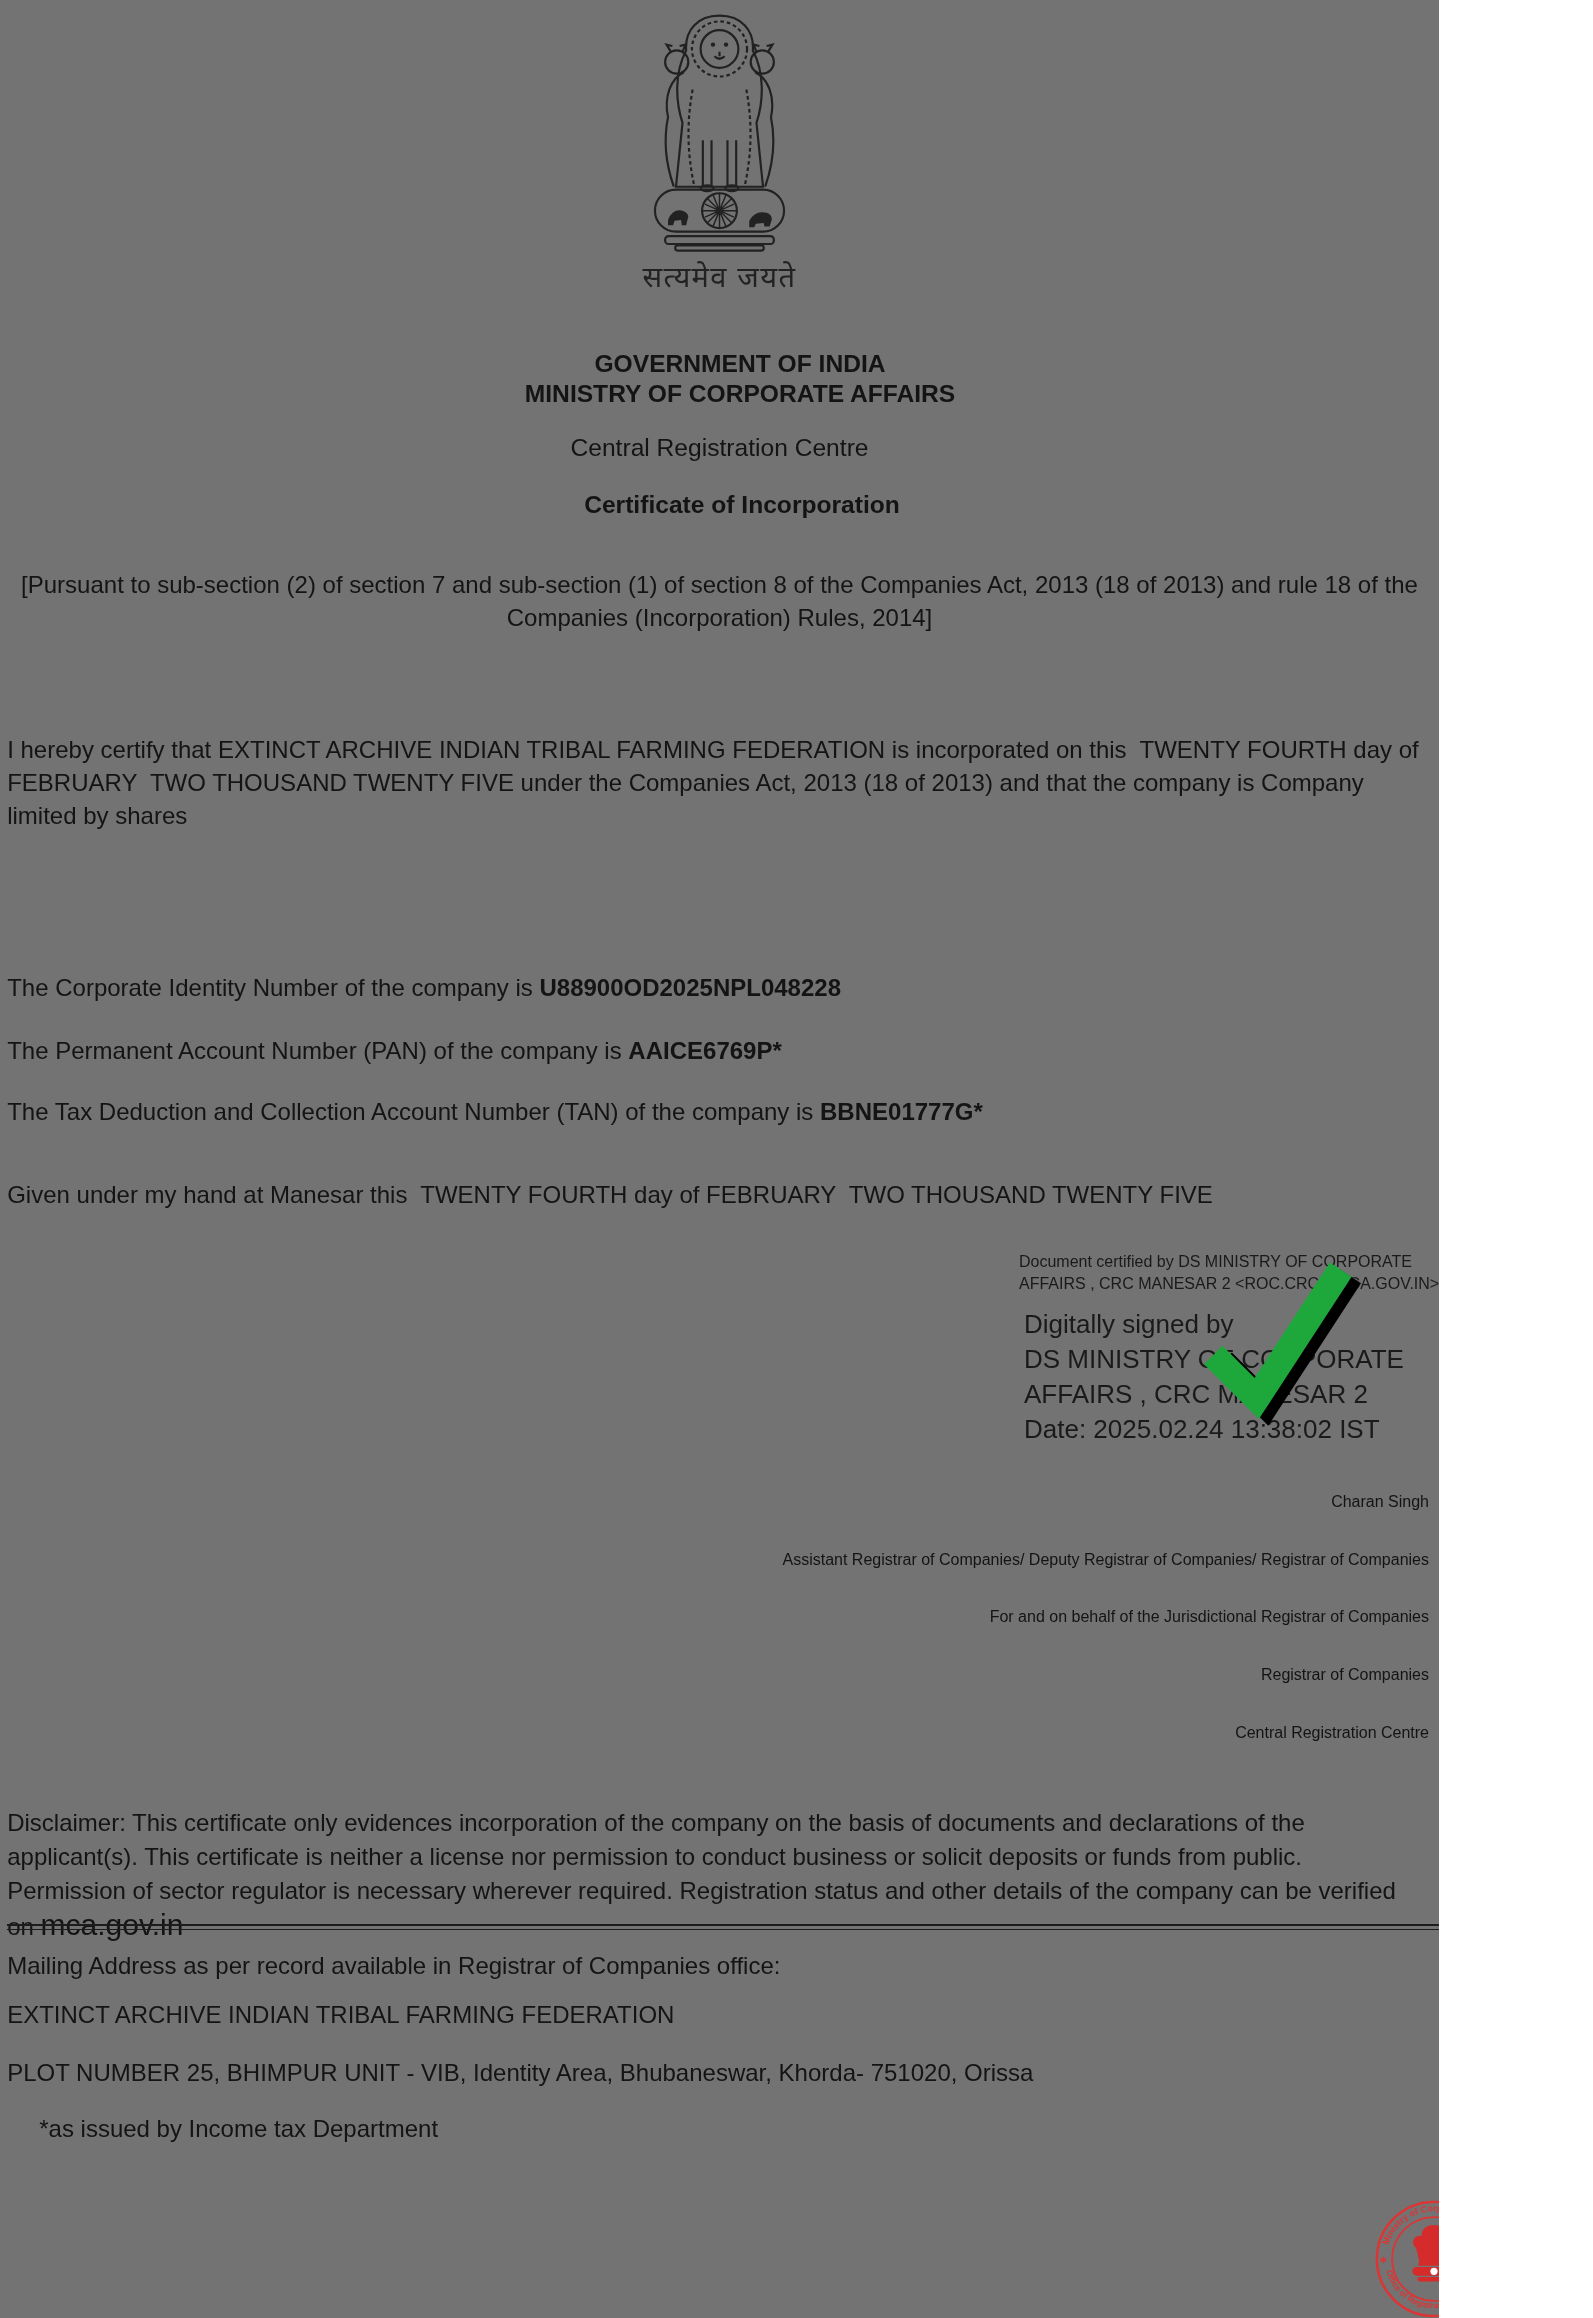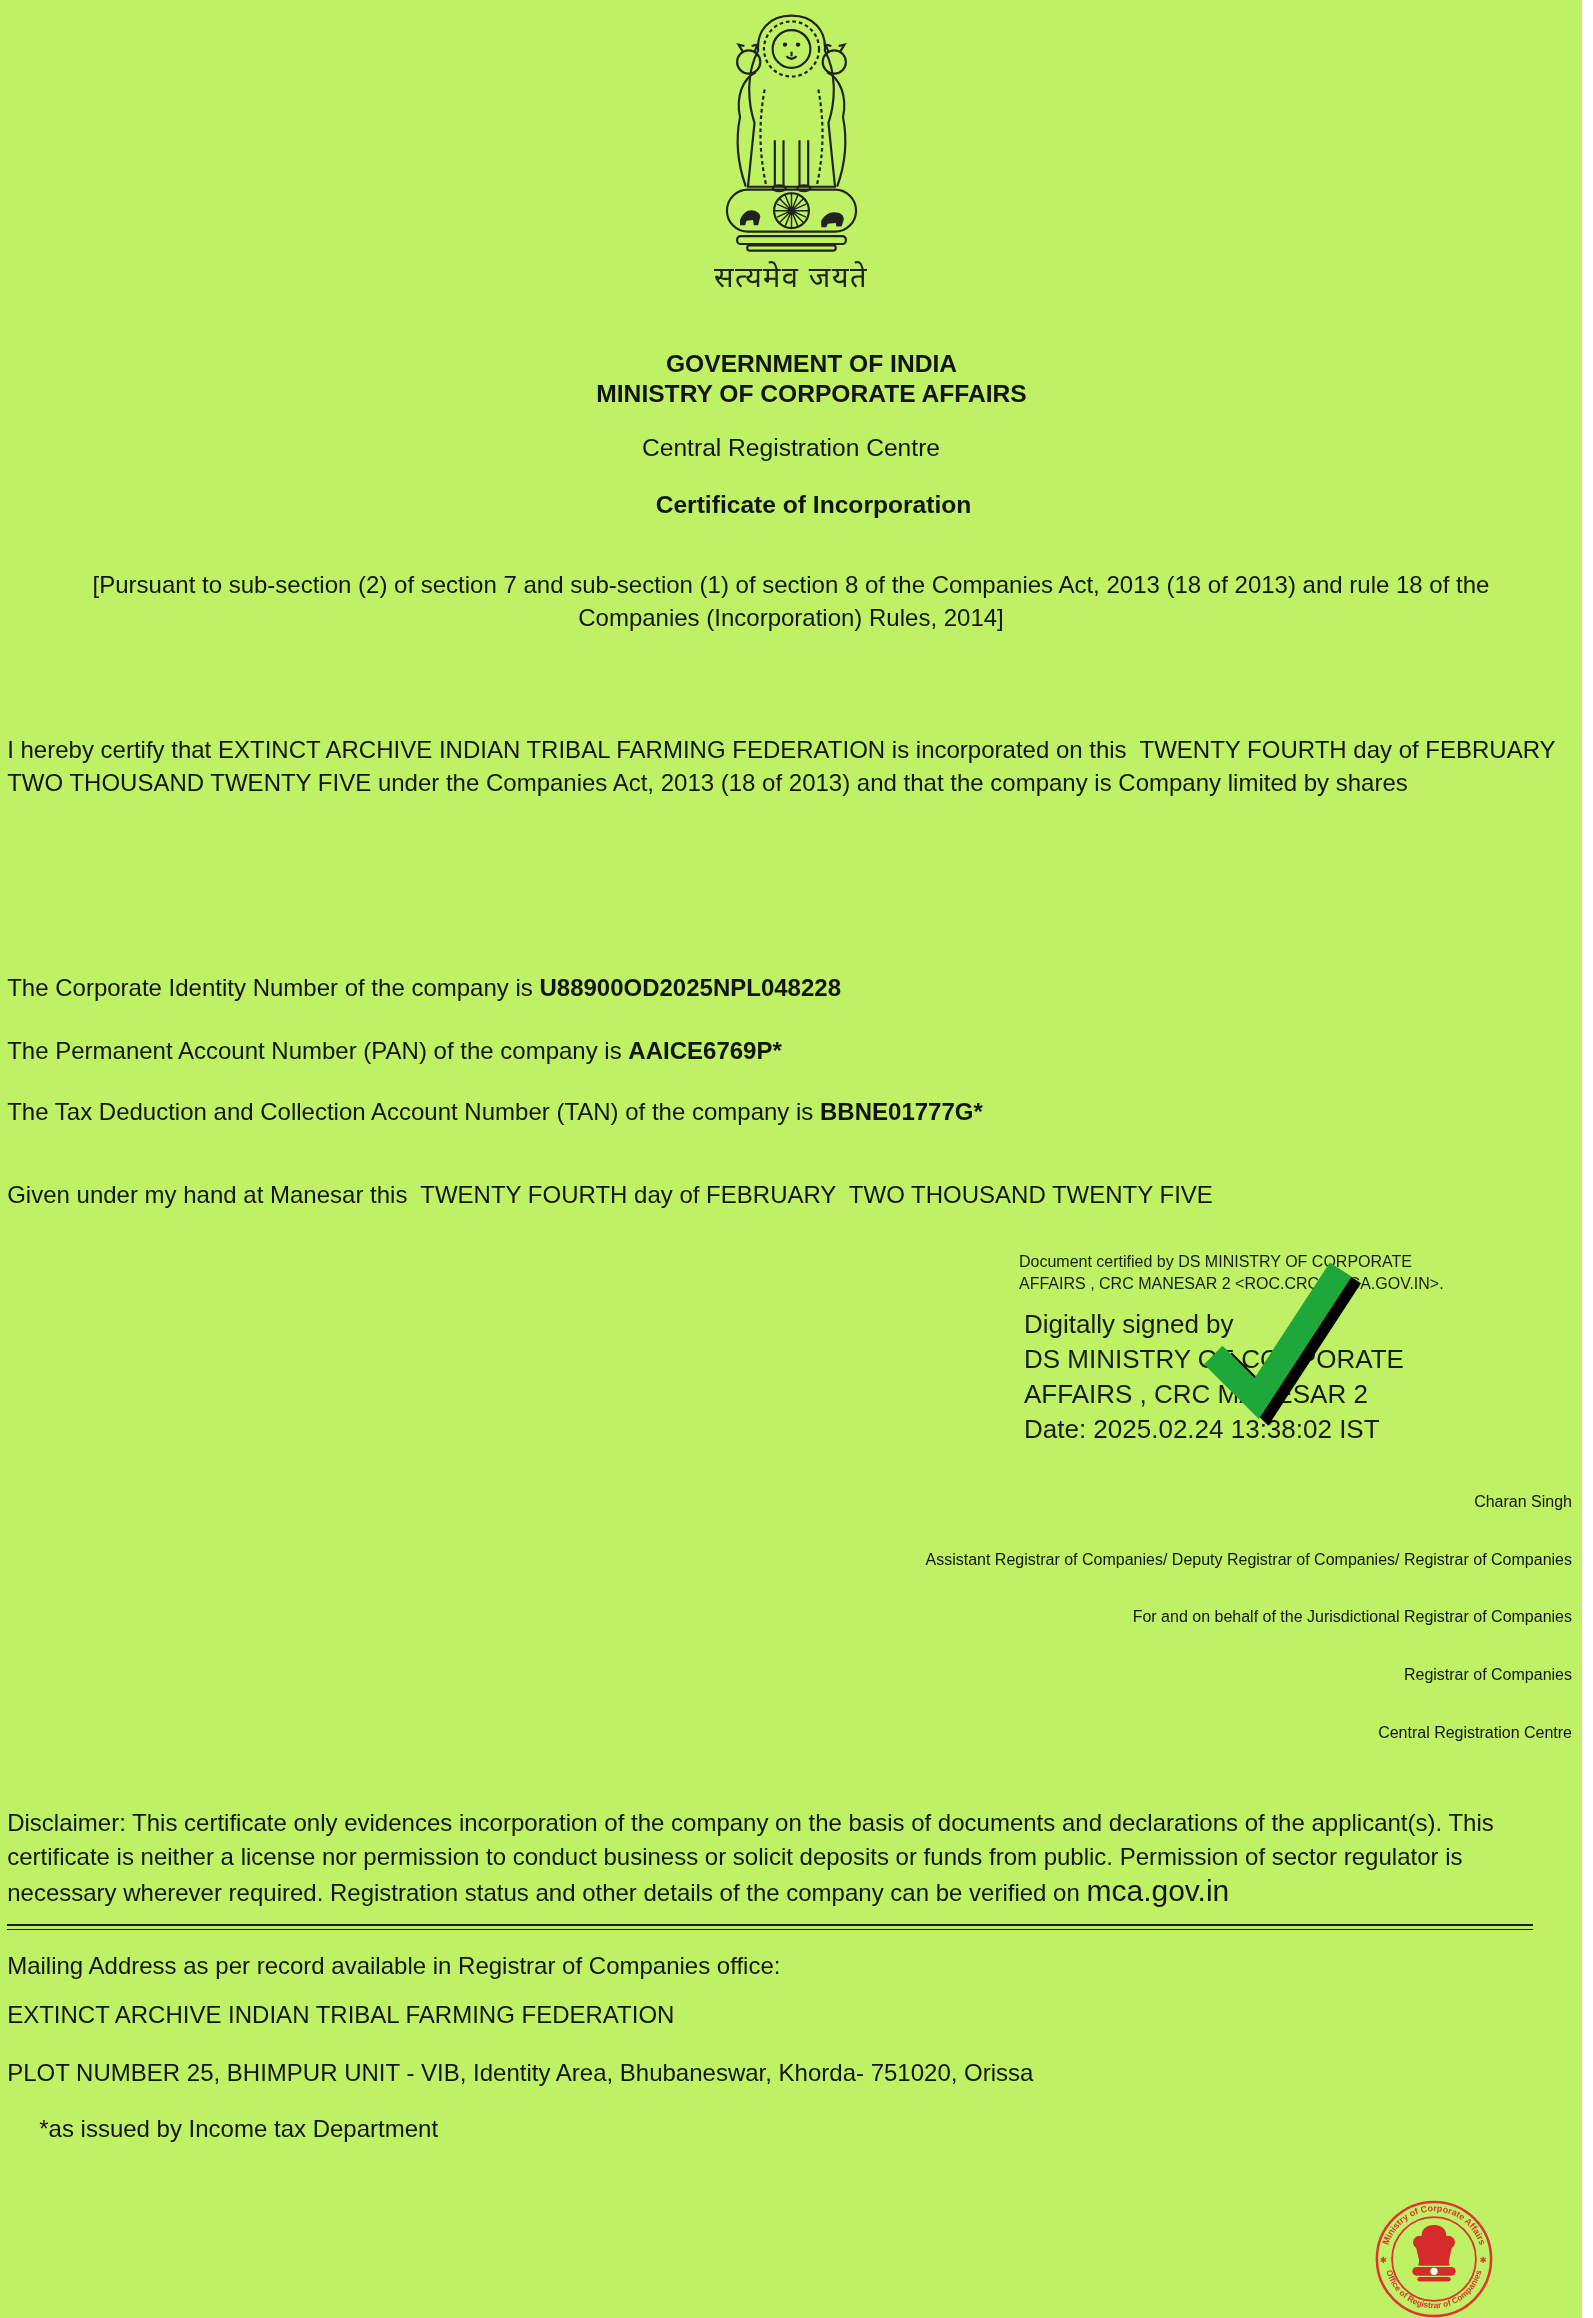--- a/index.html
+++ b/index.html
@@ -1,20 +1,20 @@
 <!DOCTYPE html>
 <html style="font-size:11.6px"><head>
 <meta charset="utf-8">
 <style>
   html,body{margin:0;padding:0;background:#ffffff;}
   .page{
     position:relative;
-    width:1582px;
+    width:1439px;
     height:2319px;
-    background:#bef264;
+    background:#737373;
     color:#141414;
     font-family:"Liberation Sans", sans-serif;
     overflow:hidden;
     text-decoration:underline;
   }
   .abs{position:absolute;}
   .center{text-align:center;}
   .right{text-align:right;}
   .body-text{font-size:24px;line-height:33px;}
   .prewrap{white-space:pre-wrap;}

